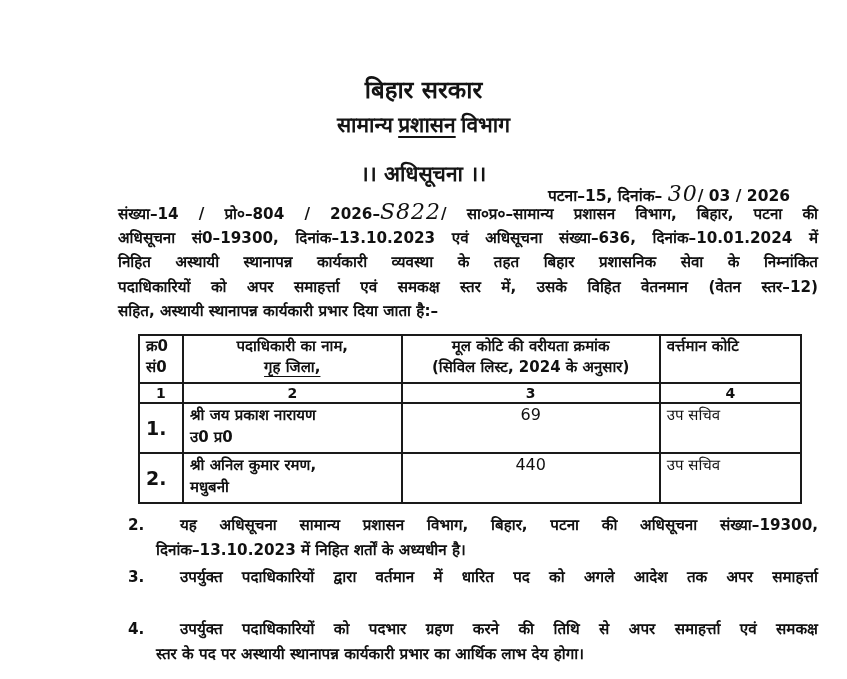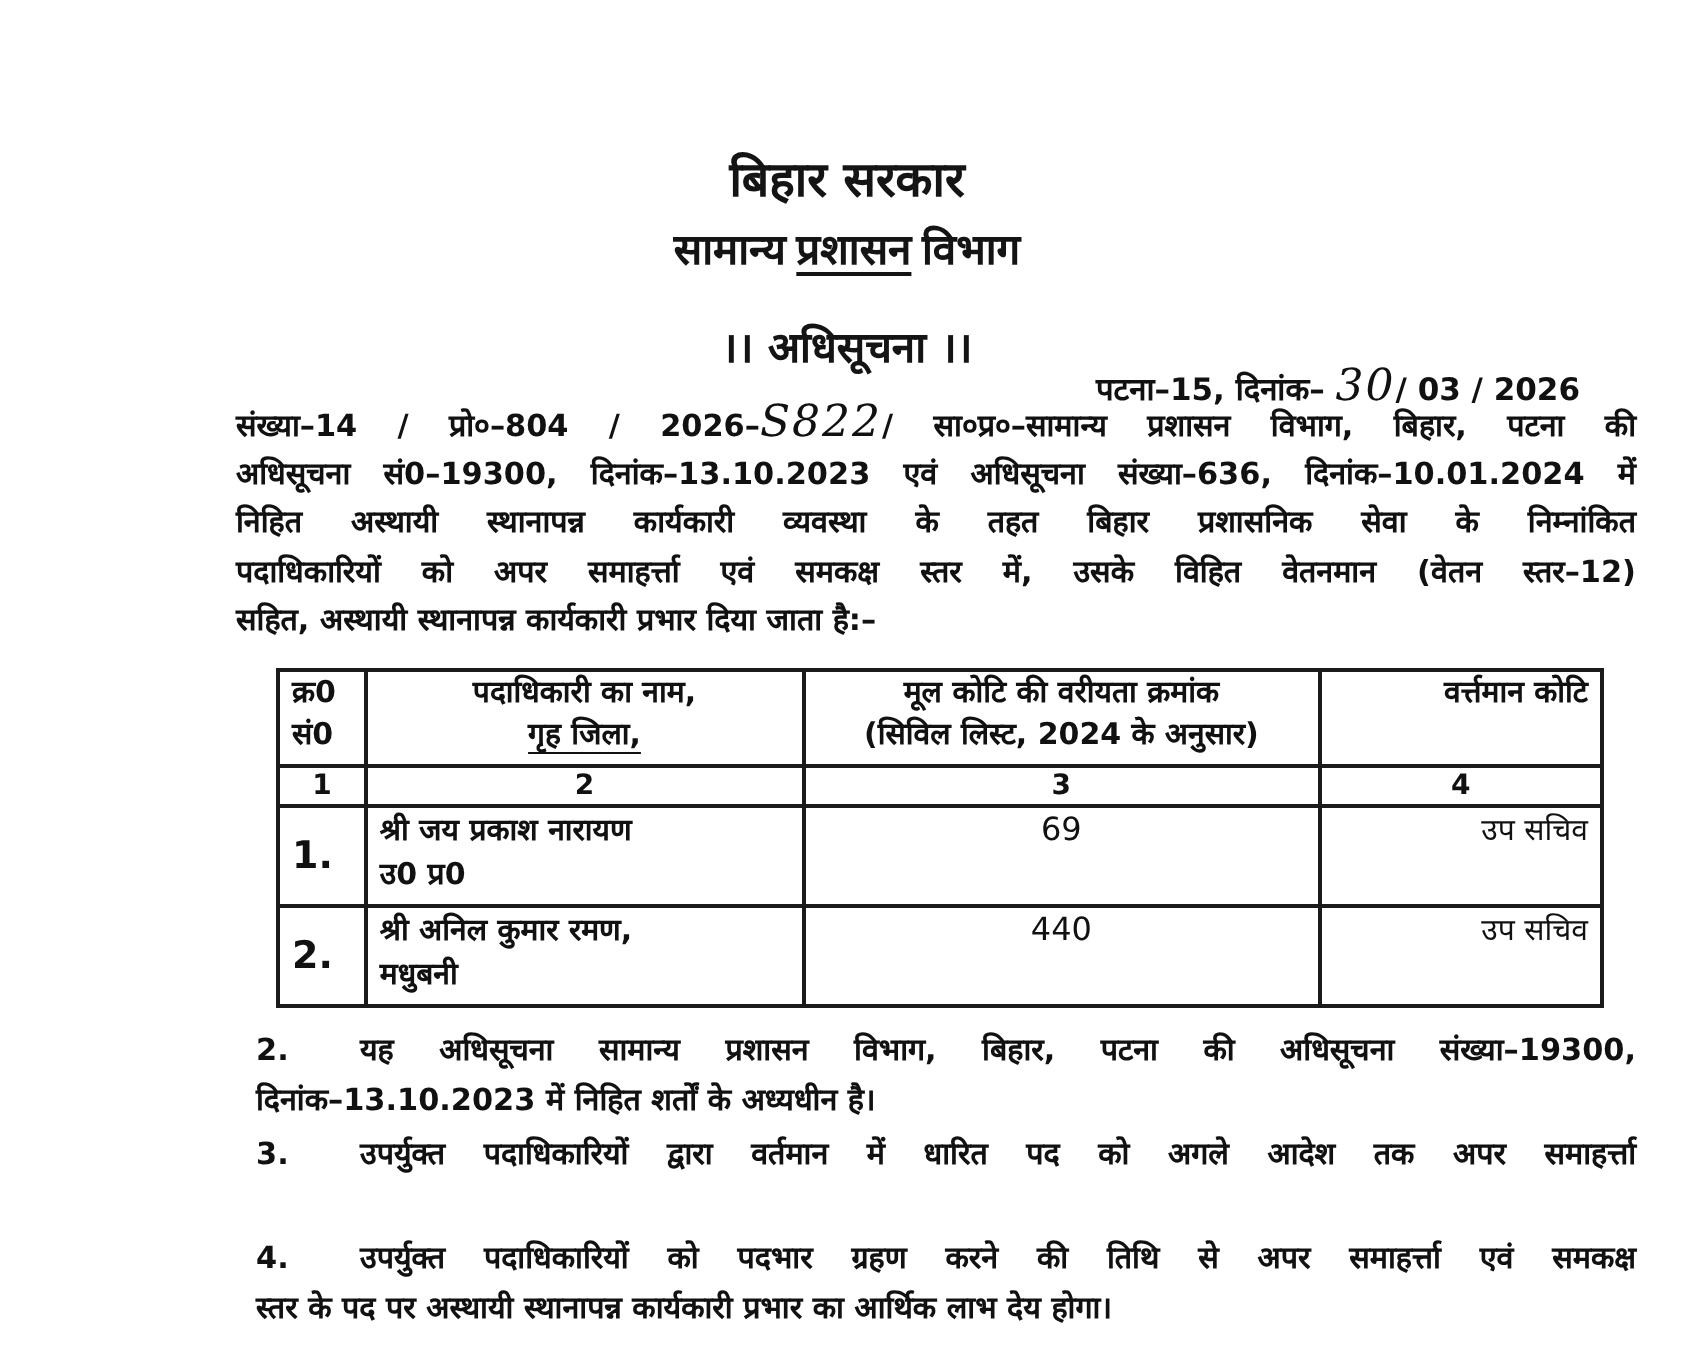--- a/index.html
+++ b/index.html
@@ -36,34 +36,34 @@
     table.t {
       position: absolute; left: 138px; top: 334px; width: 664px;
       border-collapse: collapse; font-size: 15px; font-weight: bold;
     }
     table.t td {
       border: 2px solid #1a1a1a; padding: 0 6px; vertical-align: top;
     }
     .c1 { width: 30px; text-align: left; }
     .c2 { width: 206px; }
     .c3 { width: 246px; text-align: center; }
-    .c4 { width: 128px; text-align: right; }
+    .c4 { width: 128px; text-align: left; }
     .hrow td { height: 46px; line-height: 21px; padding-top: 2px; }
     .nrow td { height: 18px; line-height: 18px; text-align: center; font-size: 14px; }
     .drow td { height: 48px; line-height: 22px; padding-top: 1px; }
     .drow .c1 { vertical-align: middle; font-size: 19px; }
     .drow .c3 { font-size: 16px; font-weight: normal; border-radius: 11px; }
     .drow .c4 { font-weight: normal; border-radius: 20px; }
 
     .np {
       position: absolute; left: 128px; width: 690px; font-size: 15.2px;
       line-height: 24.5px; font-weight: bold;
     }
     .np .line { display: block; white-space: nowrap; text-align: justify; text-align-last: justify; }
-    .np .line.last { text-align-last: left; }
+    .np .line.last { text-align-last: left; margin-left: 28px; }
     .num { display: inline-block; width: 52px; }
     .n2 { top: 513px; }
     .n3 { top: 565px; }
     .n4 { top: 617px; }
   </style>
 </head>
 <body>
 
 <div class="page">
 

